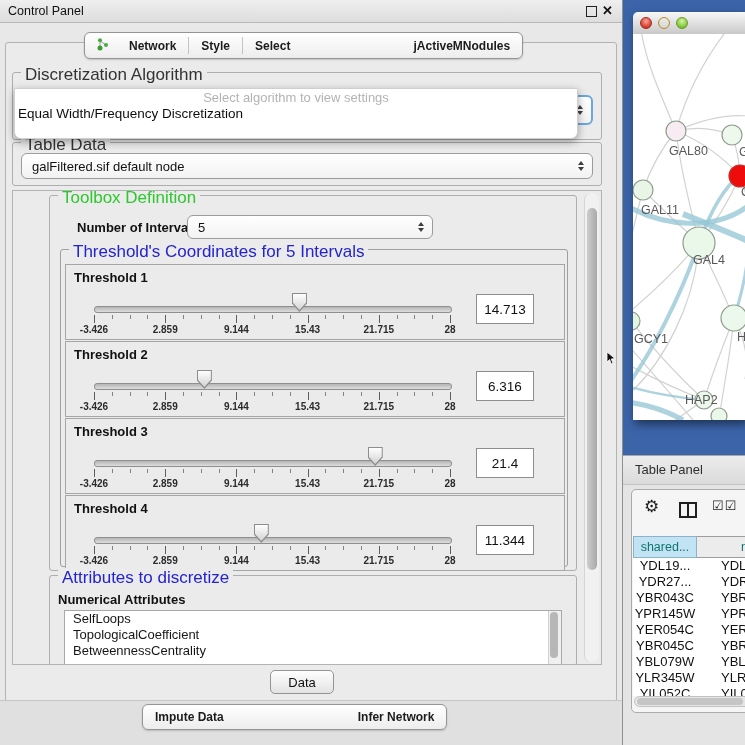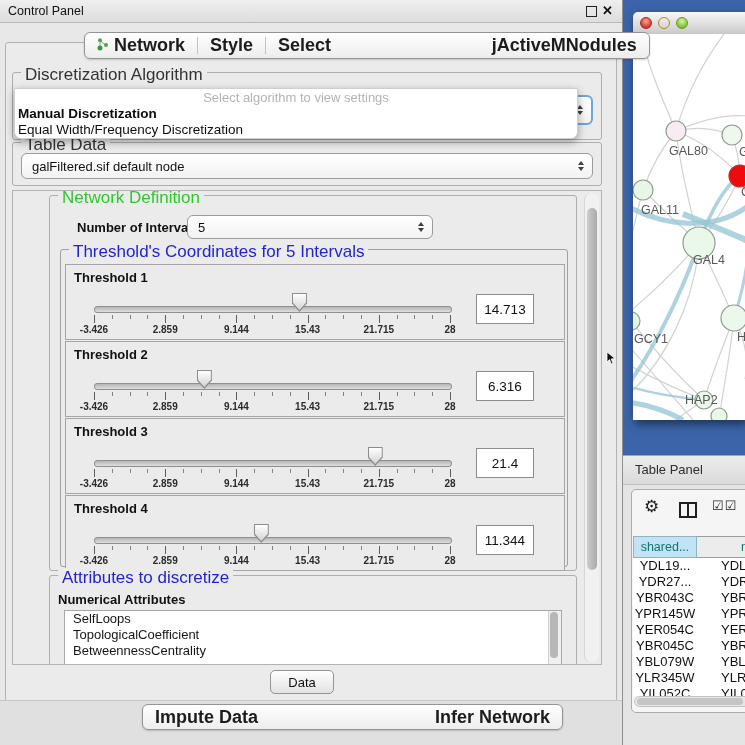--- a/index.html
+++ b/index.html
@@ -6,21 +6,21 @@
   #root{position:relative;width:745px;height:745px;background:#e8e8e8;font-family:"Liberation Sans",sans-serif;overflow:hidden;-webkit-font-smoothing:antialiased;}
   .abs{position:absolute;}
 
   
   .titlebar{left:0;top:0;width:622px;height:22px;background:linear-gradient(#efefef,#dddddd);border-bottom:1px solid #b8b8b8;}
   .titlebar .t{position:absolute;left:8px;top:0;line-height:22px;font-size:12.5px;color:#111;}
   .float-icon{position:absolute;left:586px;top:6px;width:9px;height:9px;border:1.5px solid #222;background:transparent;}
   .close-icon{position:absolute;left:602px;top:2px;font-size:13px;font-weight:700;color:#111;line-height:18px;}
 
   .tabstrip{display:flex;align-items:stretch;border:1px solid #949494;border-radius:6px;background:linear-gradient(#ffffff,#ededed);overflow:hidden;box-shadow:0 1px 2px rgba(0,0,0,.18);}
-  .tab{display:flex;align-items:center;gap:5px;padding:0 12px;font-size:18px;font-weight:700;color:#1c1c1c;white-space:nowrap;}
+  .tab{display:flex;align-items:center;gap:20px;padding:0 12px;font-size:12px;font-weight:700;color:#1c1c1c;white-space:nowrap;}
   .tab.sel{background:linear-gradient(#7c7c7c,#676767);color:#e9e9e9;margin-top:37px;}
   .tab-sep{width:1px;background:#c3c3c3;margin:4px 0;}
 
   .mainpanel{left:5px;top:42px;width:610px;height:658px;background:#ebebeb;border:1px solid #b3b3b3;border-radius:3px;}
   .group{position:absolute;border:1px solid #aeaeae;border-radius:3px;}
   .group-title{position:absolute;top:-8px;left:8px;background:#ebebeb;padding:0 4px;font-size:17px;color:#333;white-space:nowrap;}
   .group-title.green{color:#2ec72e;}
   .group-title.blue{color:#2323cf;}
 
   .combo{position:absolute;background:linear-gradient(#ffffff,#f2f2f2);border:1px solid #9c9c9c;border-radius:6px;font-size:13px;color:#111;display:flex;align-items:center;padding:0 10px;box-sizing:border-box;}
@@ -137,39 +137,38 @@
       <span class="stepper">
           <i class="up"></i>
           <i class="down"></i>
         </span>
     </div>
   </div>
 
   <div class="abs popup">
     <div class="popup-header">Select algorithm to view settings</div>
     <div id="popup-items">
-        <div class="popup-item first">Manual Discretization</div>
         <div class="popup-item">Equal Width/Frequency Discretization</div>
       </div>
   </div>
 
   <div class="abs group" style="left:12px;top:142px;width:588px;height:42px;">
     <span class="group-title">Table Data</span>
     <div class="combo" style="left:8px;top:10px;width:572px;height:26px;">
       <span>galFiltered.sif default node</span>
       <span class="stepper">
           <i class="up"></i>
           <i class="down"></i>
         </span>
     </div>
   </div>
 
   <div class="abs scrollpanel">
     <div class="group" style="left:36px;top:4px;width:526px;height:374px;">
-      <span class="group-title green">Network Definition</span>
+      <span class="group-title green">Toolbox Definition</span>
       <span class="noi-label">Number of Intervals</span>
       <div class="combo" style="left:137px;top:19px;width:246px;height:24px;">
         <span>5</span>
         <span class="stepper">
             <i class="up"></i>
             <i class="down"></i>
           </span>
       </div>
       <div class="group" style="left:10px;top:53px;width:506px;height:316px;border-color:#a0a0a0;">
         <span class="group-title blue">Threshold's Coordinates for 5 Intervals</span>

